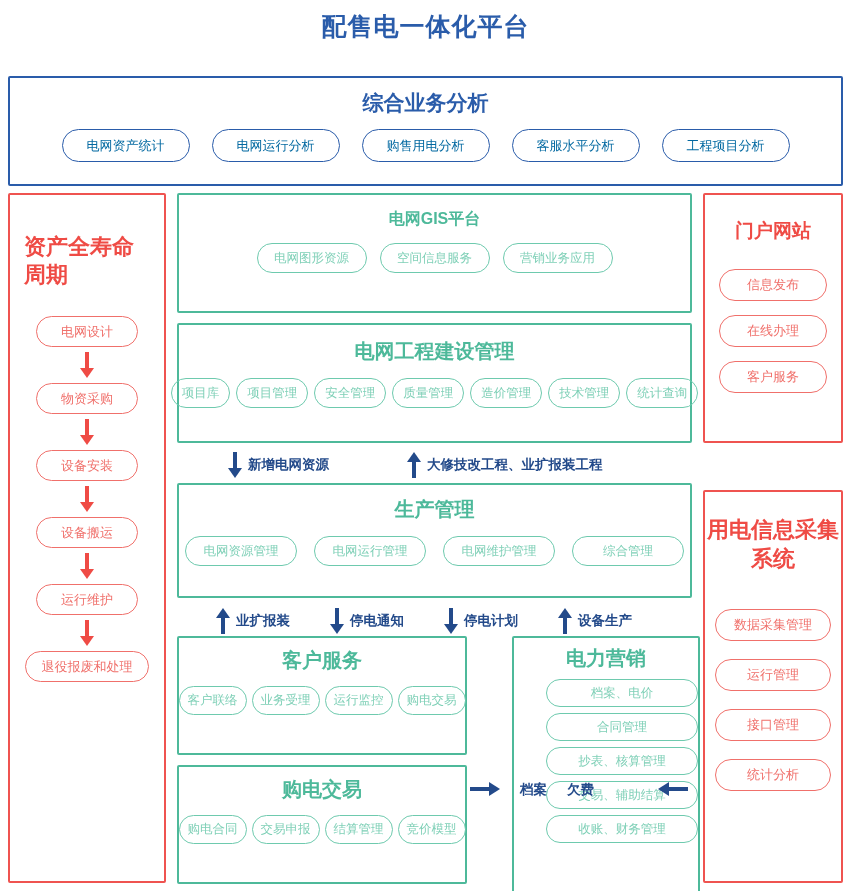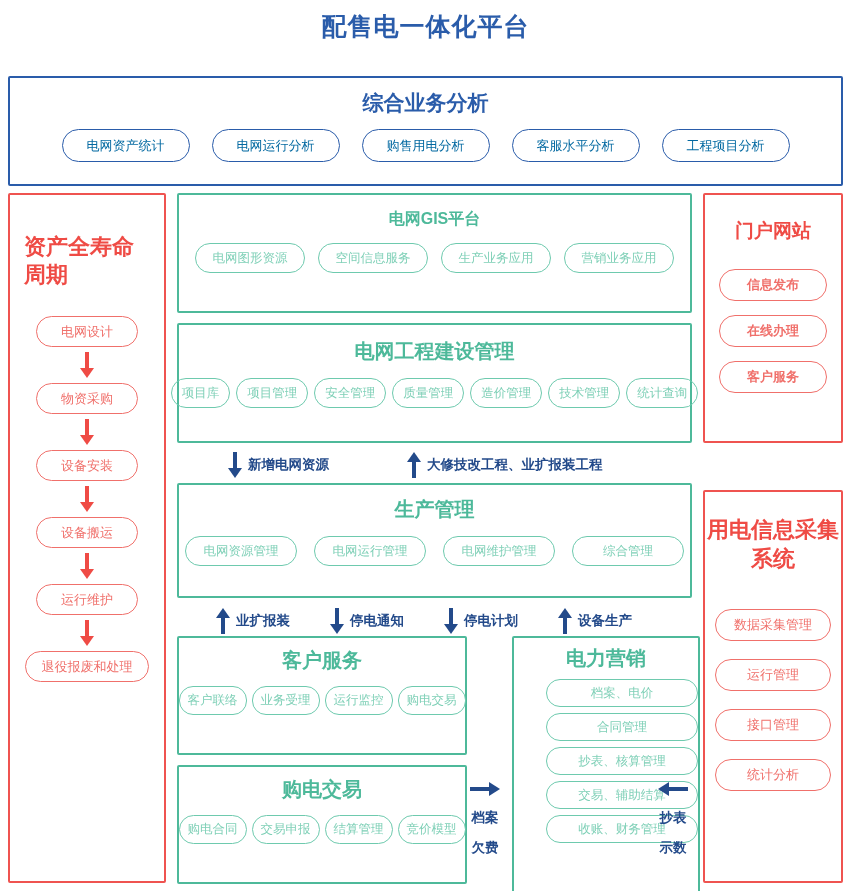--- a/index.html
+++ b/index.html
@@ -137,41 +137,41 @@
   #eng-panel .pill { height: 30px; font-size: 12.5px; padding: 0 10px; }
 
   #prod-panel { left: 177px; top: 483px; width: 515px; height: 115px; }
   #prod-panel .box-title { font-size: 20px; margin-top: 12px; }
   #prod-panel .pill-row { margin-top: 14px; gap: 17px; }
   #prod-panel .pill { width: 112px; height: 30px; font-size: 12.5px; }
 
   #cust-panel { left: 177px; top: 636px; width: 290px; height: 119px; }
   #cust-panel .box-title { font-size: 20px; margin-top: 10px; }
   #cust-panel .pill-row { margin-top: 13px; gap: 5px; }
-  #cust-panel .pill { height: 29px; font-size: 12.5px; padding: 0 8px; border-radius: 14px; }
+  #cust-panel .pill { height: 29px; font-size: 12.5px; padding: 0 8px; }
 
   #buy-panel { left: 177px; top: 765px; width: 290px; height: 119px; }
   #buy-panel .box-title { font-size: 20px; margin-top: 10px; }
   #buy-panel .pill-row { margin-top: 13px; gap: 5px; }
   #buy-panel .pill { height: 29px; font-size: 12.5px; padding: 0 8px; }
 
   #mkt-panel { left: 512px; top: 636px; width: 188px; height: 317px; }
   #mkt-panel .box-title { font-size: 20px; margin-top: 8px; }
   #mkt-panel .pill-col {
     margin-top: 8px; display: flex; flex-direction: column;
     align-items: flex-end; gap: 6px;
   }
   #mkt-panel .pill { width: 152px; height: 28px; font-size: 12.5px; }
 
   
   #portal-col { left: 703px; top: 193px; width: 140px; height: 250px; }
   #portal-col .box-title { font-size: 19px; margin-top: 24px; }
   #portal-col .pill-col {
     margin-top: 26px; display: flex; flex-direction: column;
-    align-items: center; gap: 14px; font-weight: bold;
+    align-items: center; gap: 14px;
   }
   #portal-col .pill { width: 108px; height: 32px; font-size: 13px; }
 
   #meter-col { left: 703px; top: 490px; width: 140px; height: 393px; }
   #meter-col .box-title { font-size: 22px; margin-top: 24px; line-height: 1.3; }
   #meter-col .pill-col {
     margin-top: 36px; display: flex; flex-direction: column;
     align-items: center; gap: 18px;
   }
   #meter-col .pill { width: 116px; height: 32px; font-size: 13px; }
@@ -181,23 +181,22 @@
     position: absolute;
     display: flex;
     align-items: center;
     gap: 6px;
     color: #234a8a;
     font-size: 13.5px;
     font-weight: bold;
     white-space: nowrap;
   }
   .flow-label.stack {
-    flex-direction: column;
-    gap: 14px;
-    align-items: center;
+    gap: 20px;
+    align-items: flex-start;
     line-height: 1.15;
   }
   .flow-text { color: #234a8a; }
 
   #flow-new-res   { left: 228px; top: 452px; }
   #flow-overhaul  { left: 407px; top: 452px; justify-content: space-between; }
   #flow-expand    { left: 216px; top: 608px; }
   #flow-outage-n  { left: 330px; top: 608px; }
   #flow-outage-p  { left: 444px; top: 608px; }
   #flow-equip     { left: 558px; top: 608px; }
@@ -252,21 +251,20 @@
         </span>
       <div class="pill red wide">退役报废和处理</div>
     </div>
   </div>
 
   <div class="box green" id="gis-panel">
     <div class="box-title">电网GIS平台</div>
     <div class="pill-row">
       <div class="pill green">电网图形资源</div>
       <div class="pill green">空间信息服务</div>
-      <div class="pill green">生产业务应用</div>
       <div class="pill green">营销业务应用</div>
     </div>
   </div>
 
   <div class="box green" id="eng-panel">
     <div class="box-title">电网工程建设管理</div>
     <div class="pill-row">
       <div class="pill green">项目库</div>
       <div class="pill green">项目管理</div>
       <div class="pill green">安全管理</div>

